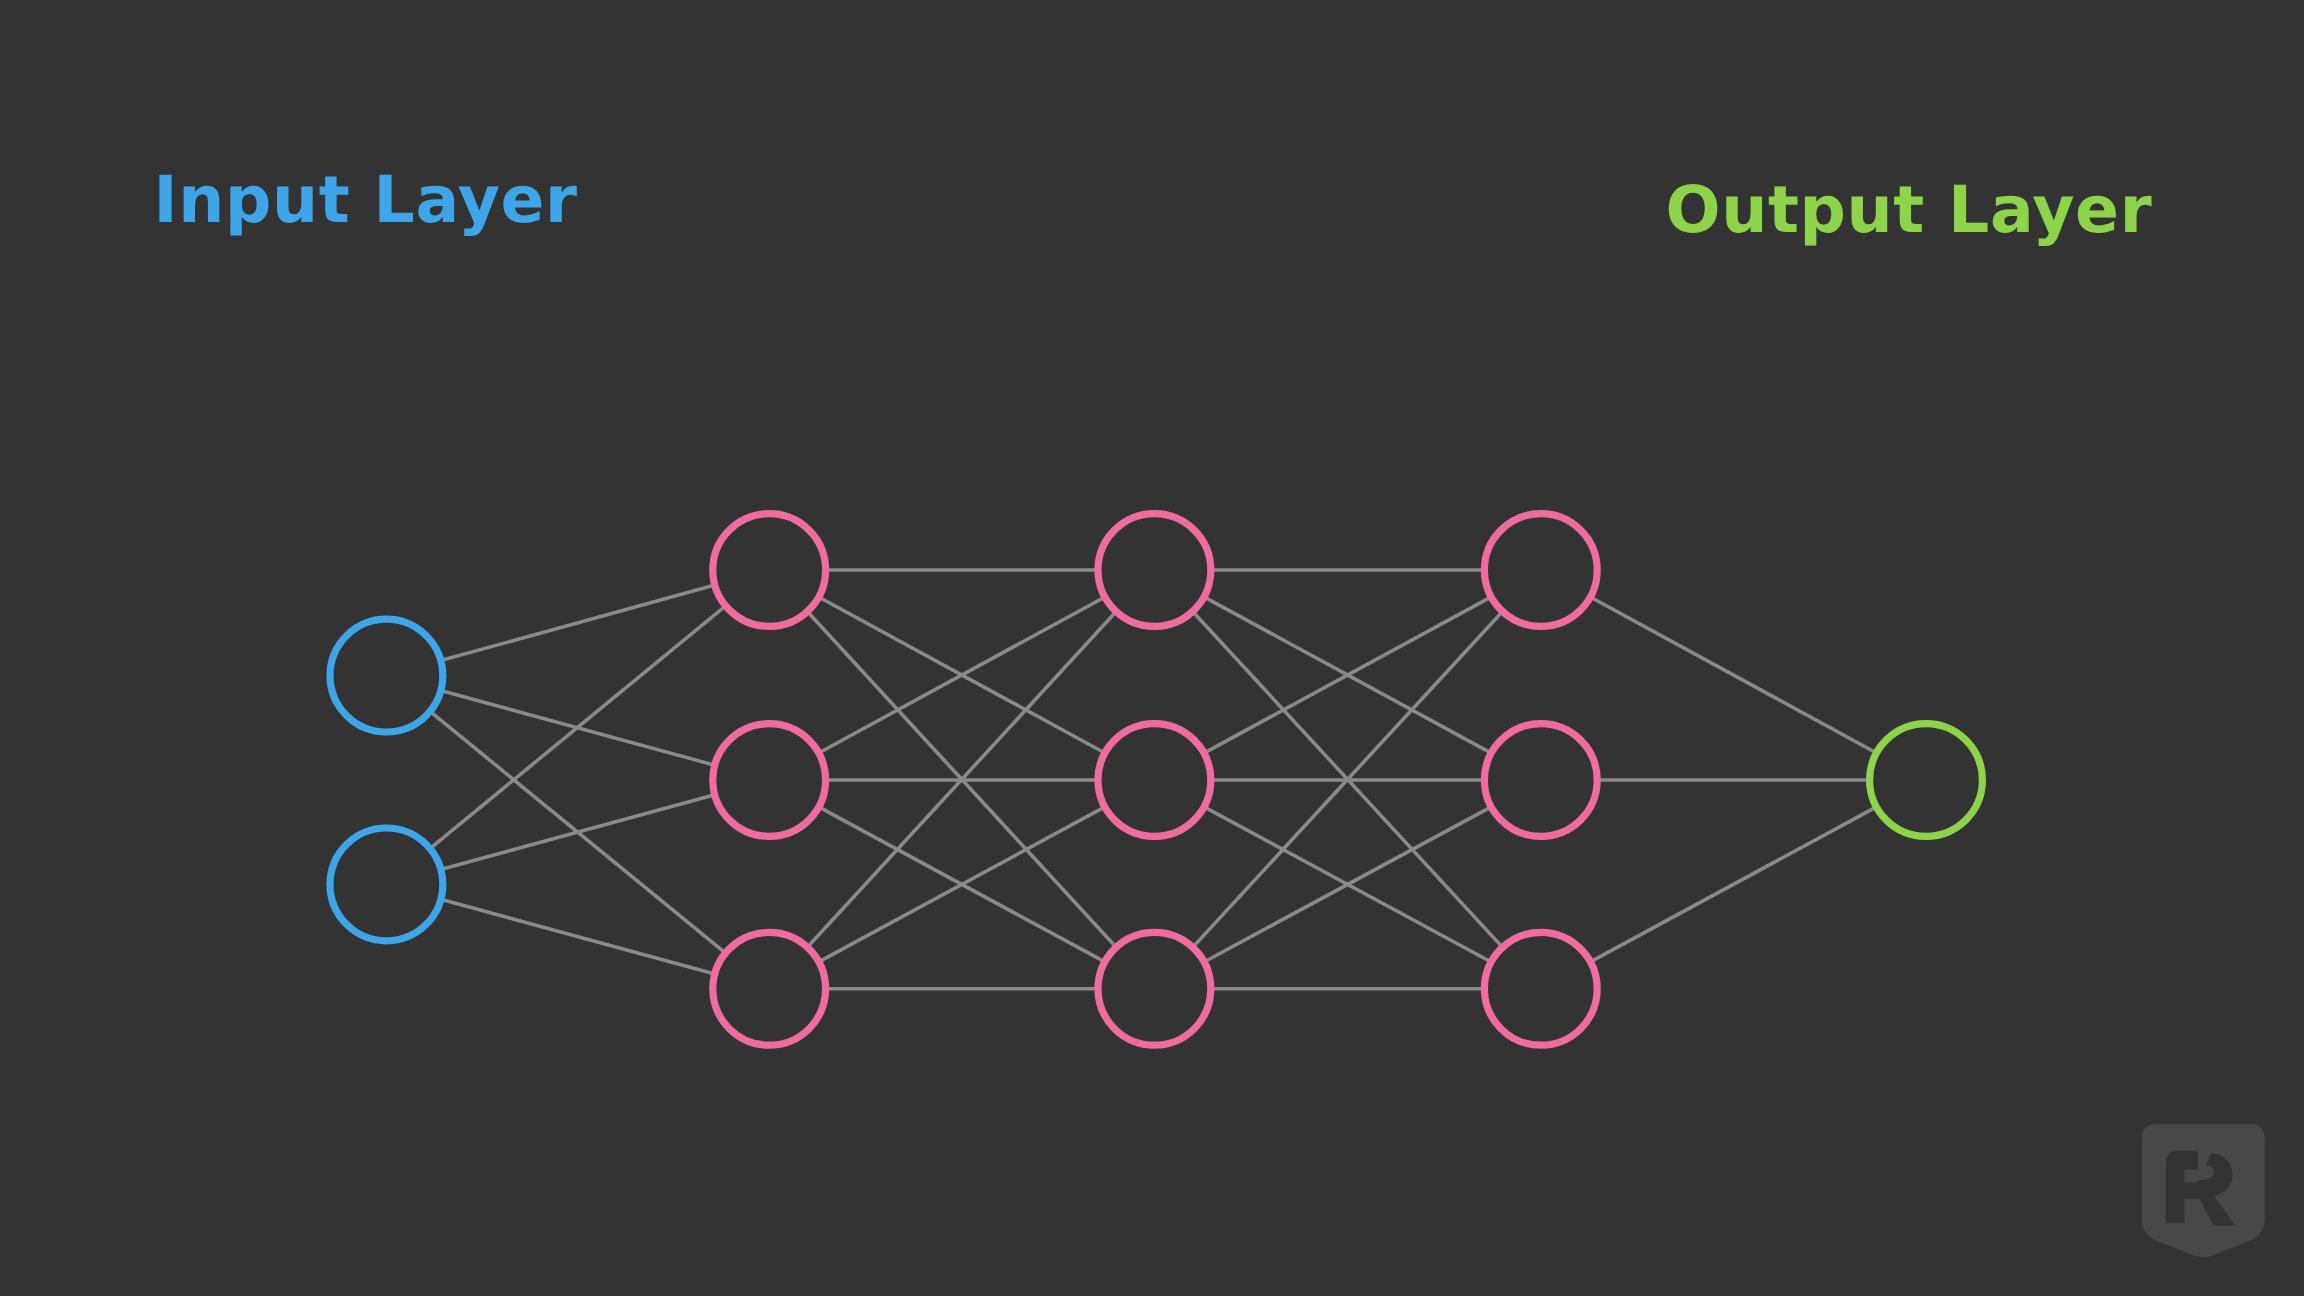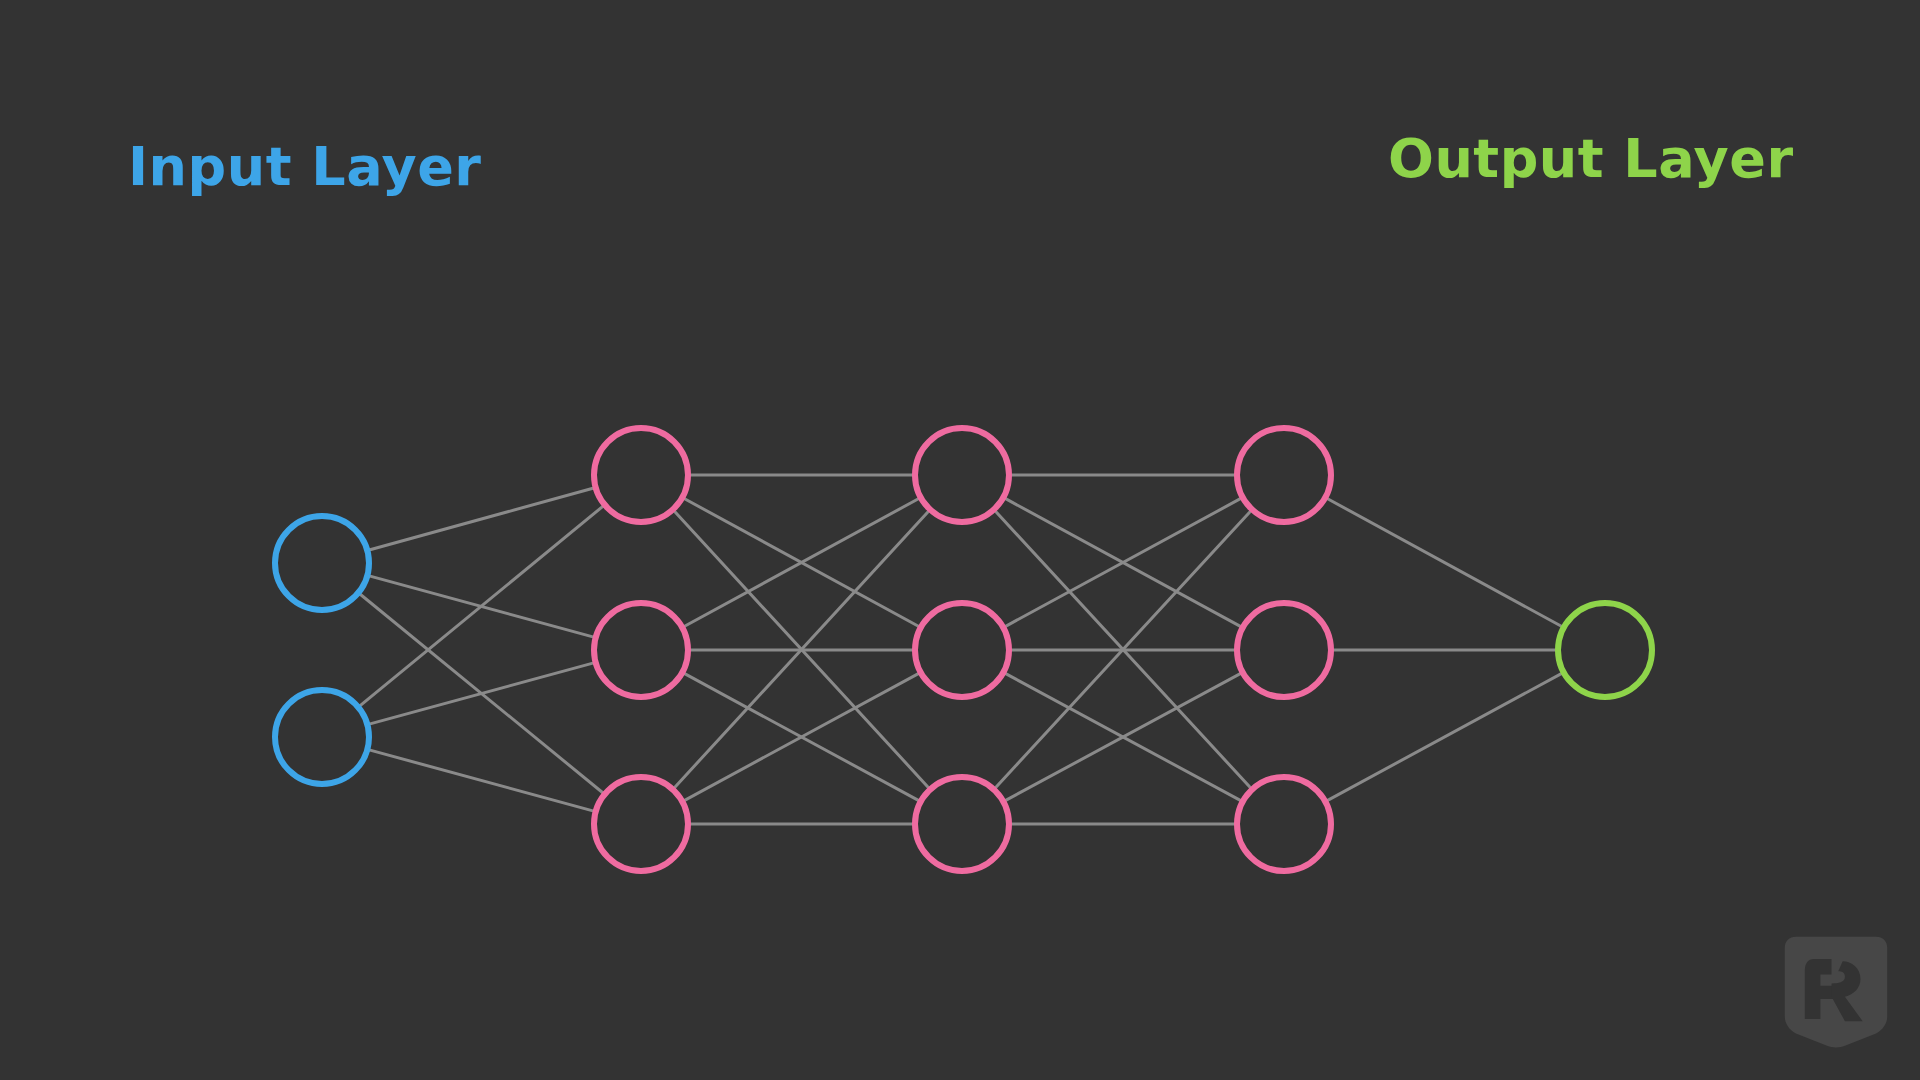--- a/index.html
+++ b/index.html
@@ -34,21 +34,21 @@
     font-family: "DejaVu Sans", "Liberation Sans", sans-serif;
     font-weight: 700;
     font-size: 54px;
     letter-spacing: 0.5px;
     white-space: nowrap;
     line-height: 1;
     user-select: none;
   }
   #label-input  { left: 128px;  top: 140px; }
   #label-hidden { left: 694px;  top: 140px; }
-  #label-output { left: 1388px; top: 132px; }
+  #label-output { left: 1388px; top: 148px; }
 
   #watermark {
     position: absolute;
     left: 1780px;
     top: 930px;
     width: 112px;
     height: 118px;
     opacity: 1;
     pointer-events: none;
   }

